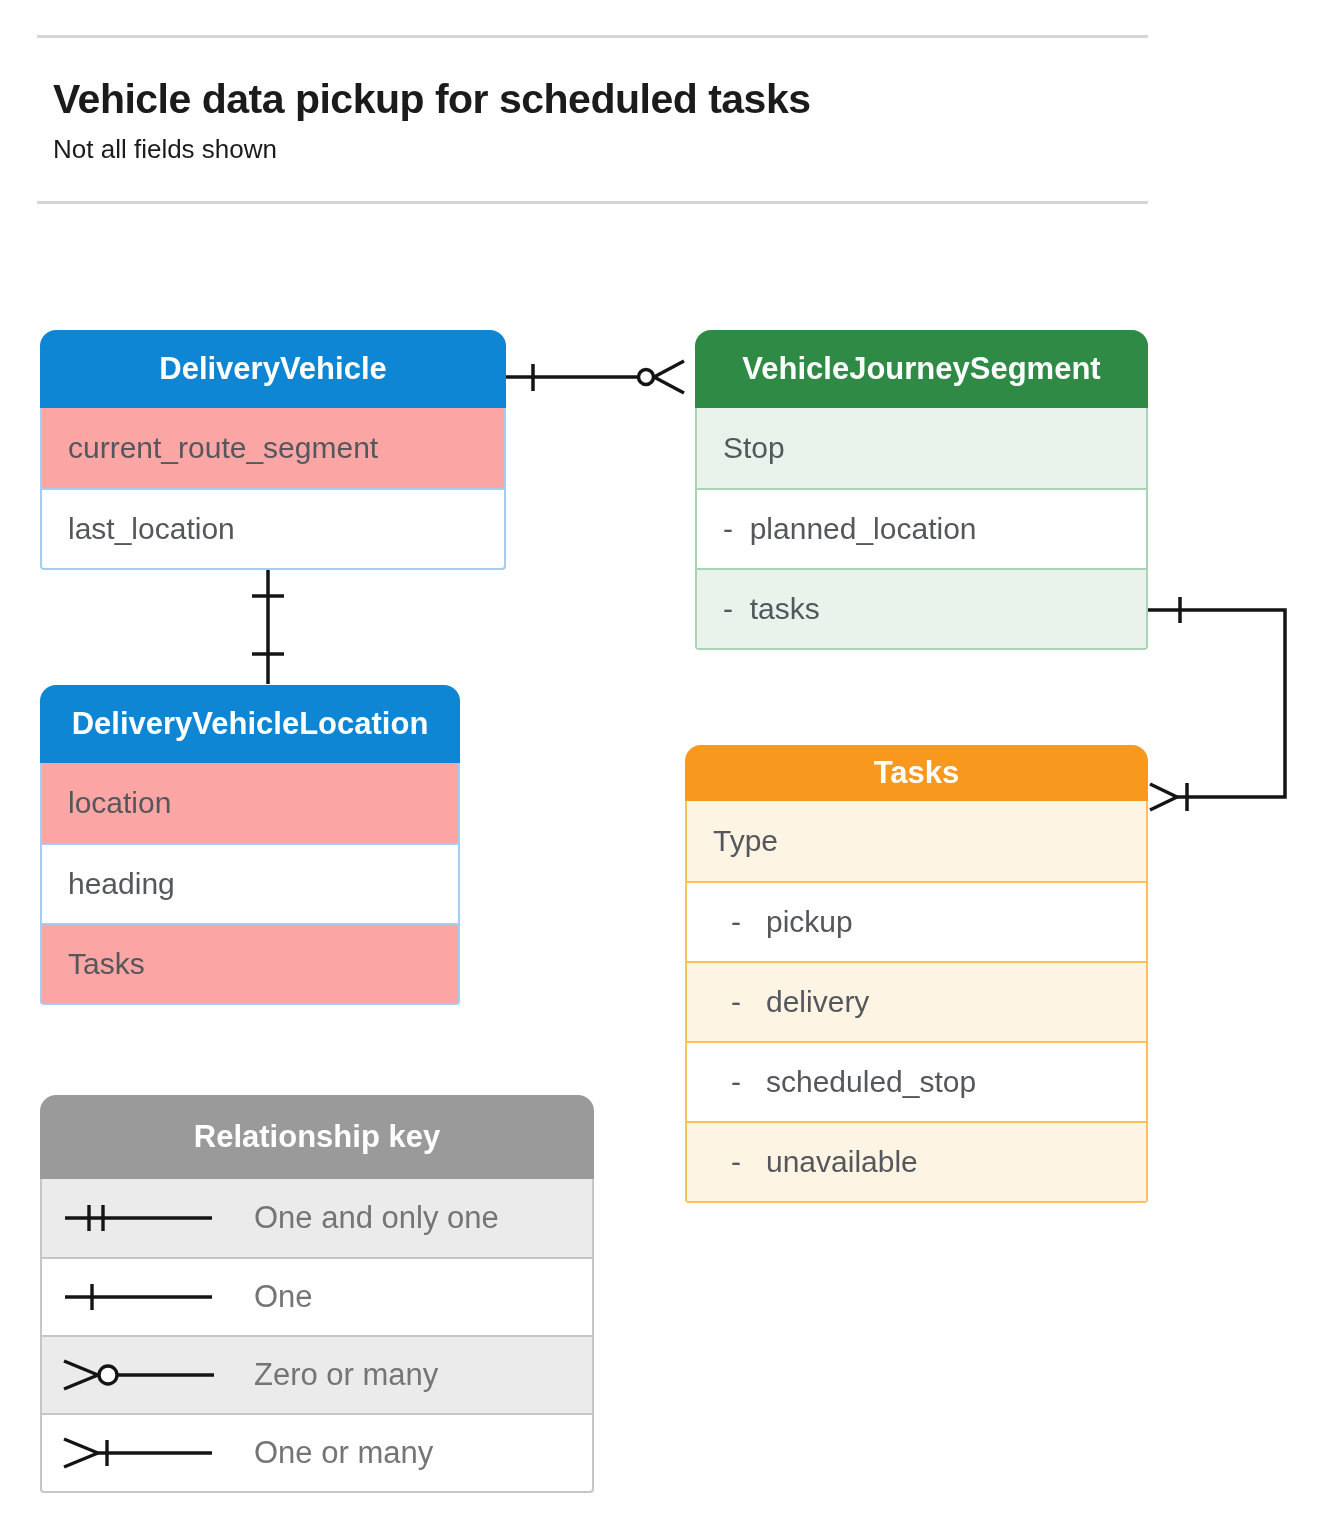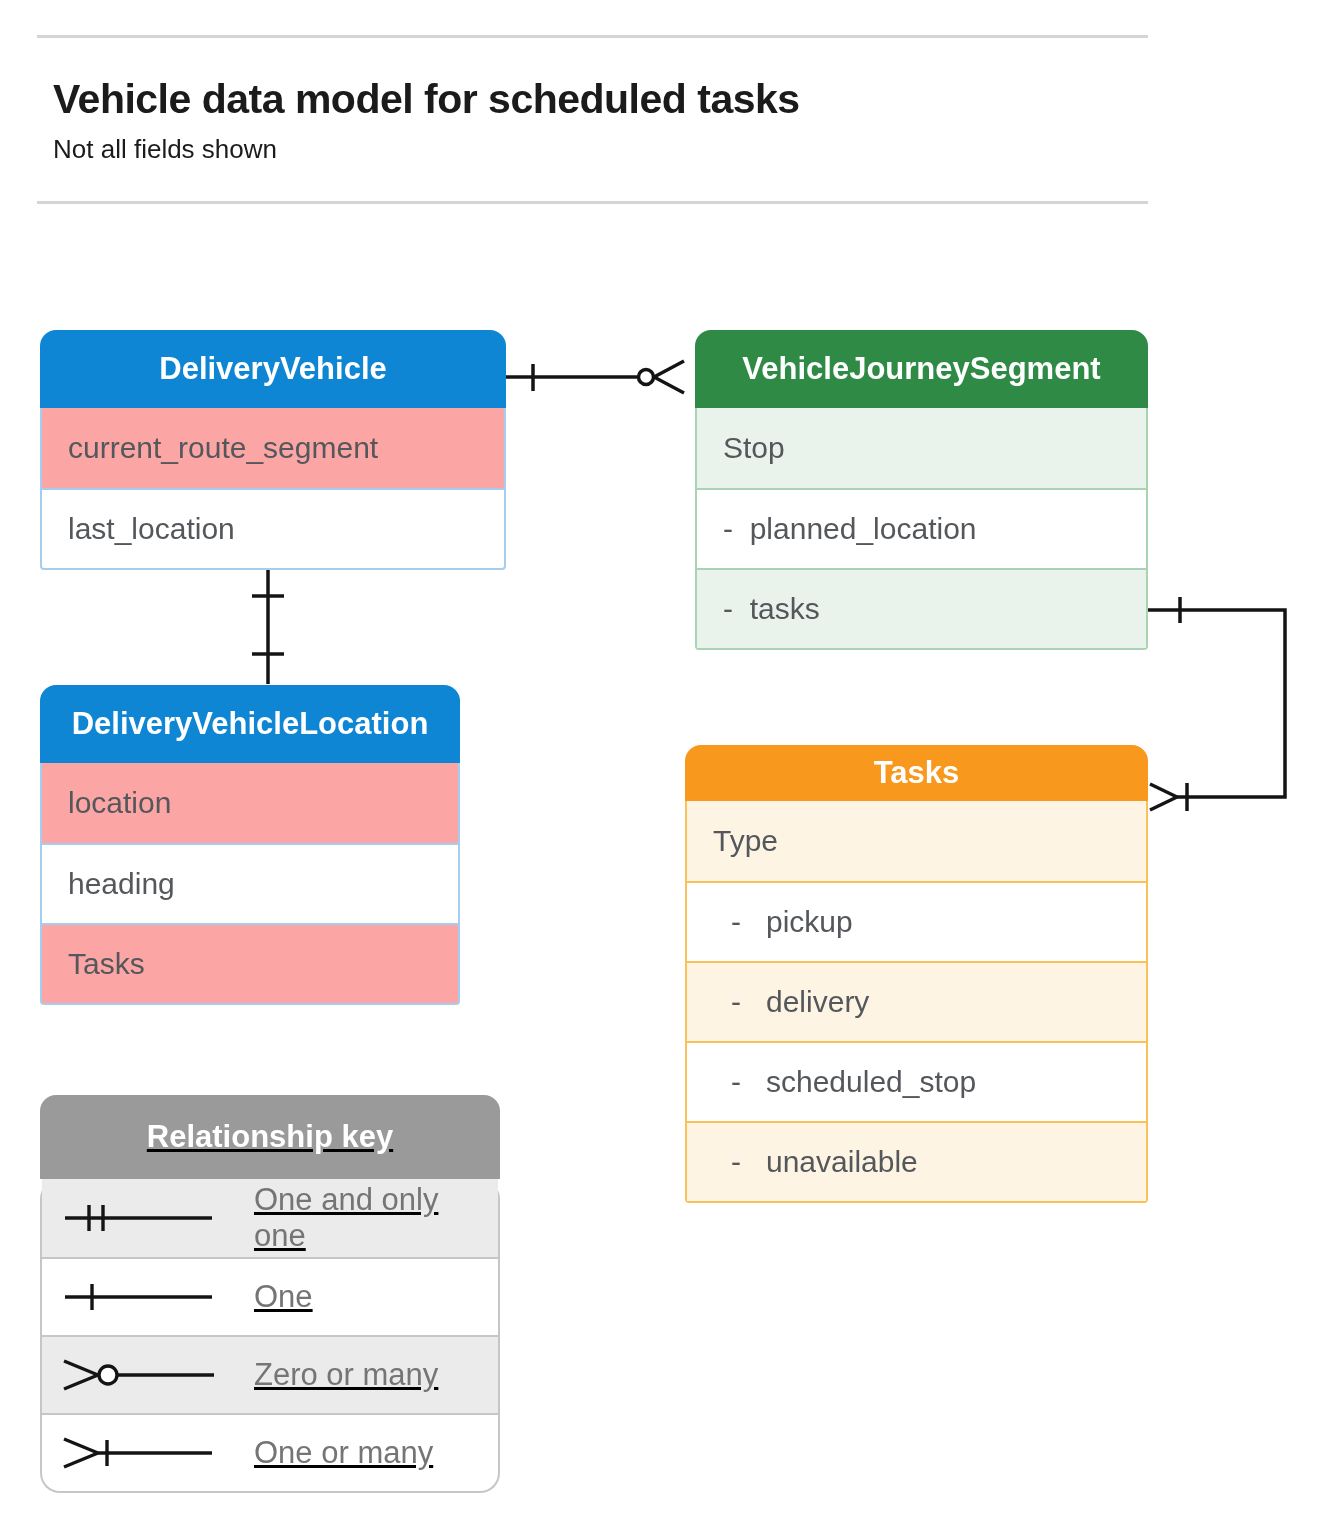--- a/index.html
+++ b/index.html
@@ -33,30 +33,30 @@
   .green .entity-body   { border-color:#a9d3b4; }
   .green .row + .row    { border-top-color:#a9d3b4;text-align:center; }
   .green .row.alt       { background:#e9f3ec; }
   
   .orange .entity-header { background:#f8981d; }
   .orange .entity-body   { border-color:#f8c159; }
   .orange .row + .row    { border-top-color:#f8c159; }
   .orange .row.alt       { background:#fef4e3; }
   
   .gray  .entity-header { background:#9a9a9a; }
-  .gray  .entity-body   { border-color:#c6c6c6;border-radius:20px; }
+  .gray  .entity-body   { border-color:#c6c6c6; }
   .gray  .row + .row    { border-top-color:#c6c6c6; }
   .gray  .row.alt       { background:#ebebeb; }
 
   
   #delivery-vehicle          { left:40px;  top:330px; width:466px; }
   #vehicle-journey-segment   { left:685px; top:330px; width:463px;padding-left:10px; }
   #delivery-vehicle-location { left:40px;  top:685px; width:420px; }
   #tasks                     { left:685px; top:745px; width:463px; }
-  #relationship-key          { left:40px;  top:1095px; width:460px;text-decoration:underline; }
+  #relationship-key          { left:40px;  top:1095px; width:554px; }
 
   #delivery-vehicle .entity-header,
   #vehicle-journey-segment .entity-header,
   #delivery-vehicle-location .entity-header { height:78px; }
   #tasks .entity-header { height:56px; }
   #relationship-key .entity-header { height:84px; }
 
   #delivery-vehicle .row, #vehicle-journey-segment .row,
   #delivery-vehicle-location .row, #tasks .row { height:80px; }
   #relationship-key .row { height:78px; padding-left:0; }
@@ -64,21 +64,21 @@
   
   .legend-sym { margin-left:20px; width:160px; flex:0 0 160px; }
   .legend-label { margin-left:32px; font-size:31px; color:#757575; white-space:normal; }
 
   #connector-overlay { position:absolute; left:0; top:0; z-index:5; pointer-events:none; }
 </style>
 </head>
 <body>
 
 <div class="rule" style="top:35px"></div>
-<div class="page-title">Vehicle data model for scheduled tasks</div>
+<div class="page-title">Vehicle data pickup for scheduled tasks</div>
 <div class="page-subtitle">Not all fields shown</div>
 <div class="rule" style="top:201px"></div>
 
 <div class="entity blue" id="delivery-vehicle">
   <div class="entity-header">DeliveryVehicle</div>
   <div class="entity-body">
     <div class="row alt">current_route_segment</div>
     <div class="row">last_location</div>
   </div>
 </div>

